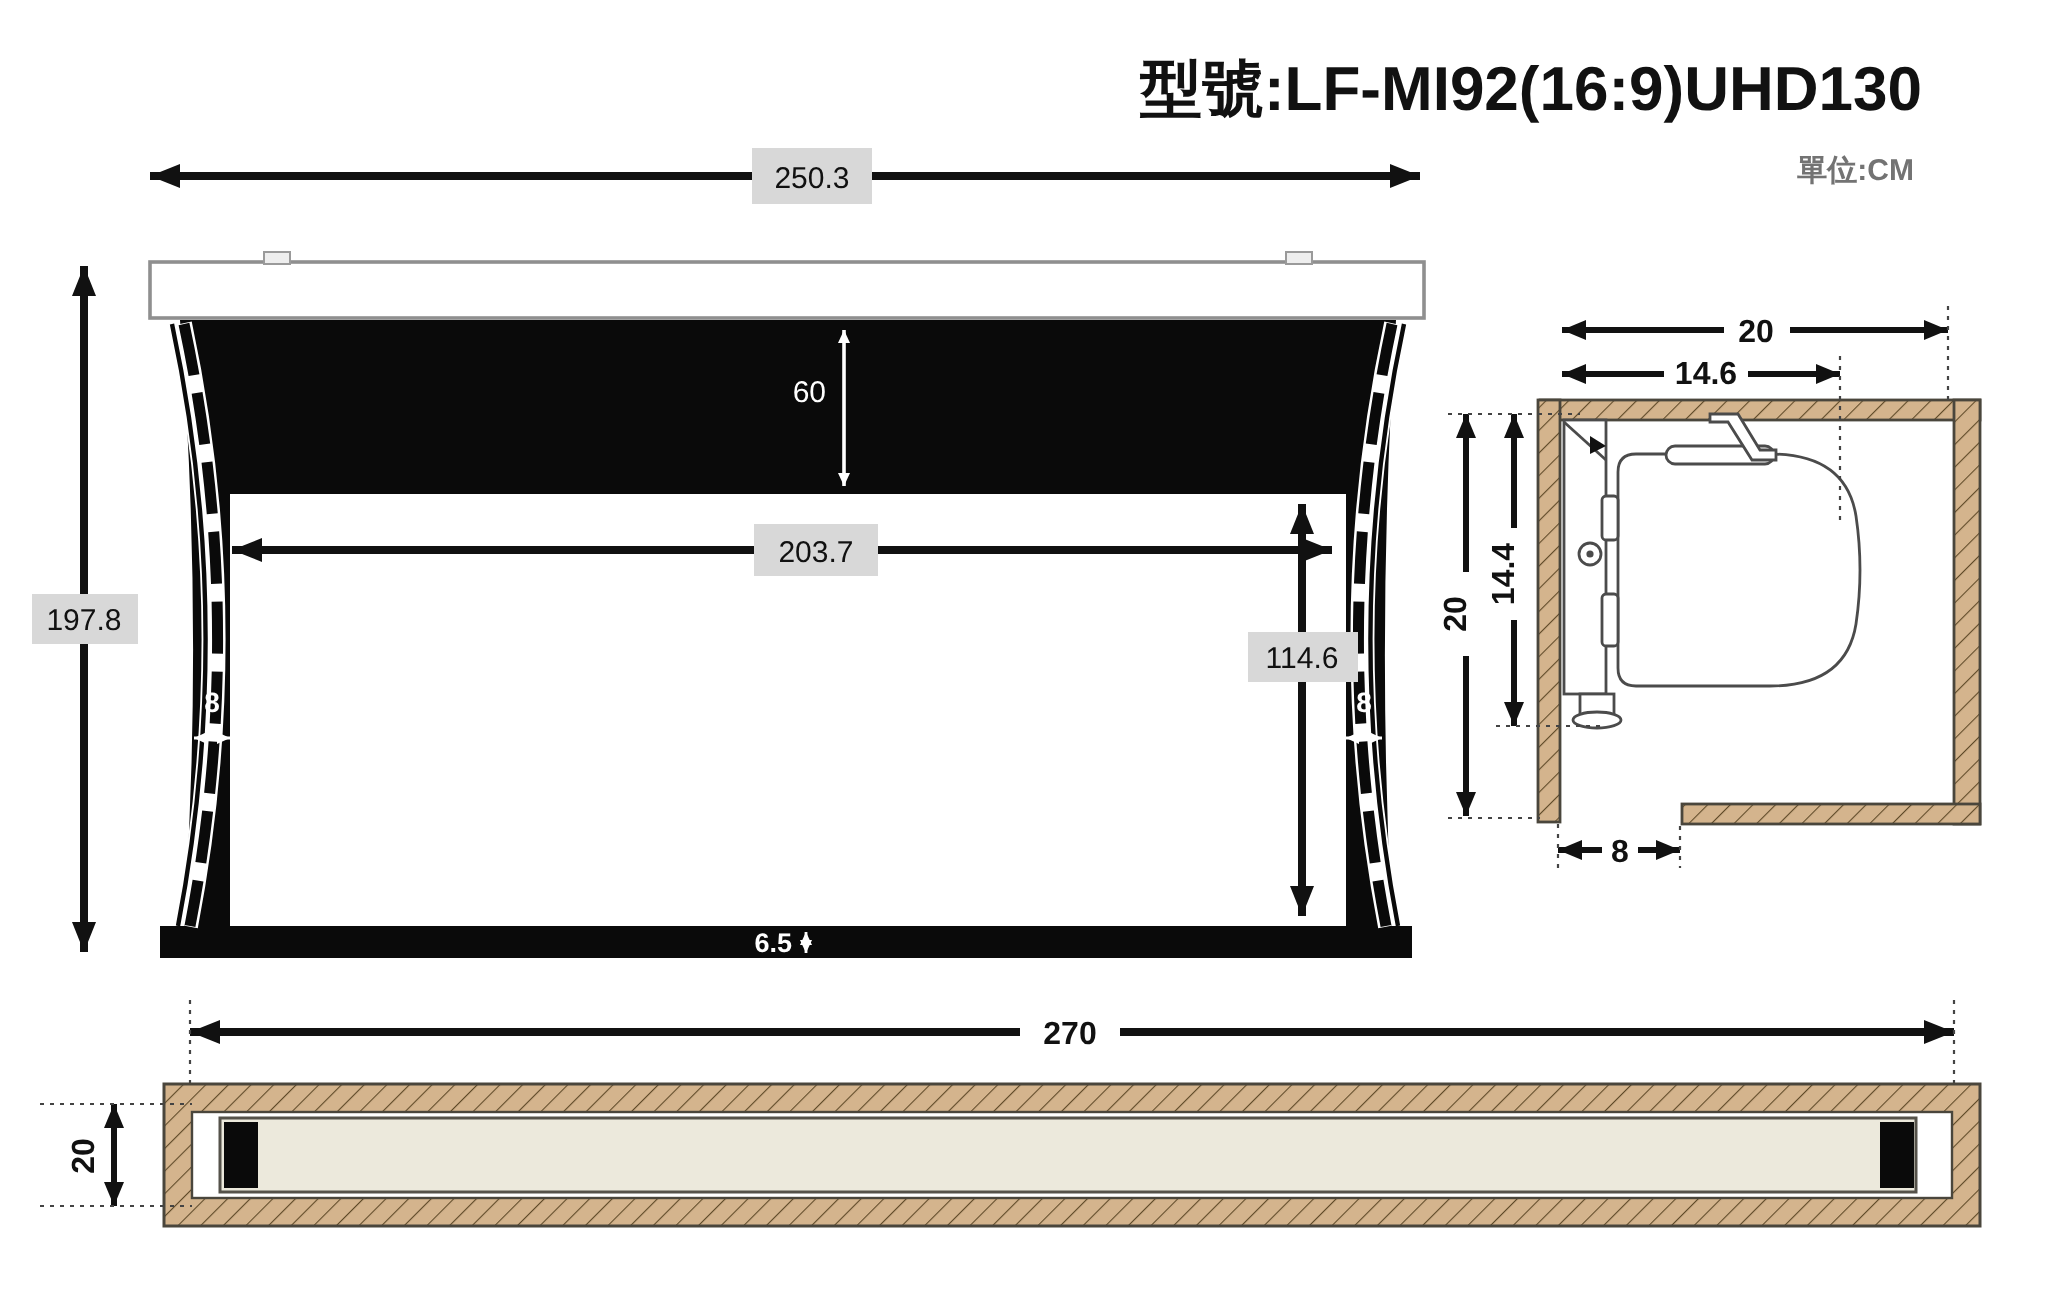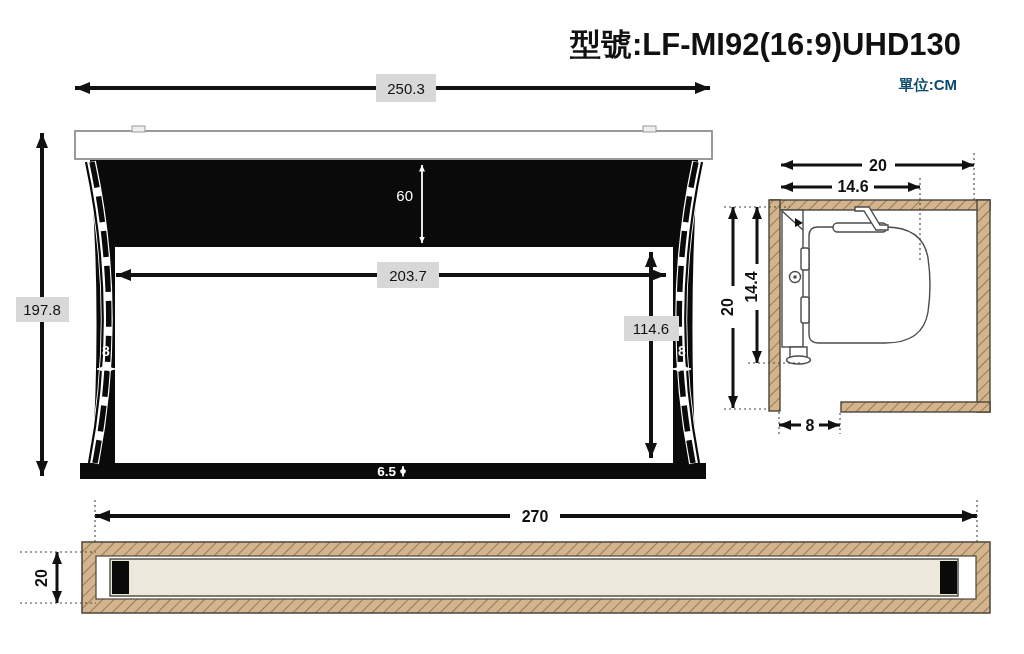--- a/index.html
+++ b/index.html
@@ -1,20 +1,20 @@
 <!DOCTYPE html>
 <html><head>
 <meta charset="utf-8">
 <style>
   html,body{margin:0;padding:0;background:#fff;}
   #canvas{position:relative;width:993px;height:654px;background:#fff;overflow:hidden;
           font-family:"Liberation Sans","DejaVu Sans",sans-serif;}
   #title{position:absolute;top:24px;right:32px;font-size:31px;font-weight:bold;color:#111;
          letter-spacing:0px;white-space:nowrap;}
-  #unit{position:absolute;top:76px;right:36px;font-size:15px;font-weight:bold;color:#0c4a6e;margin-left:24px;}
+  #unit{position:absolute;top:76px;right:36px;font-size:15px;font-weight:bold;color:#737373;margin-left:24px;}
   svg{position:absolute;top:0;left:0;}
   text{font-family:"Liberation Sans","DejaVu Sans",sans-serif;}
   .dimtxt{font-size:15px;fill:#111;}
   .dimtxt-b{font-size:16px;font-weight:600;fill:#111;}
   .wtxt{fill:#fff;font-size:14px;font-weight:600;}
   .dotted{stroke:#444;stroke-width:1.1;stroke-dasharray:2 3;fill:none;}
   .mech{fill:#fff;stroke:#4b4b4b;stroke-width:1.4;}
 </style>
 </head>
 <body>

